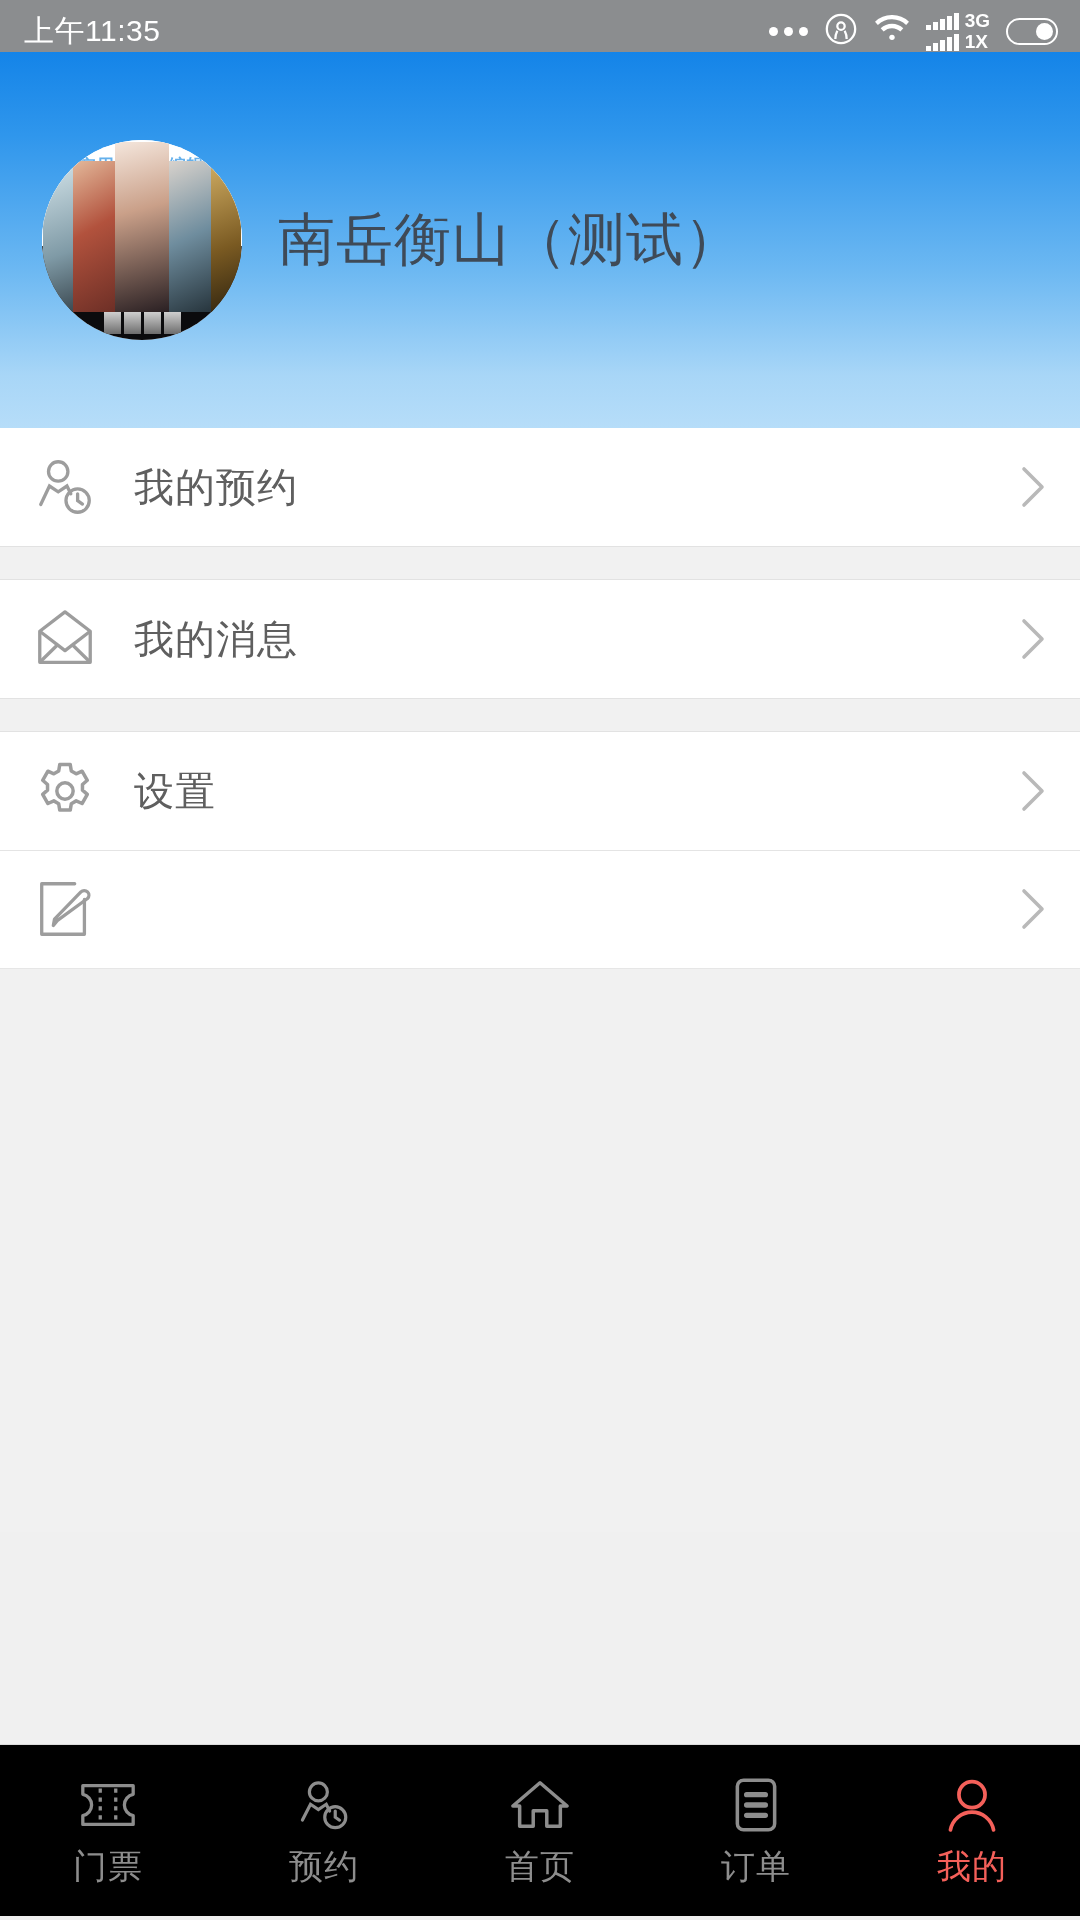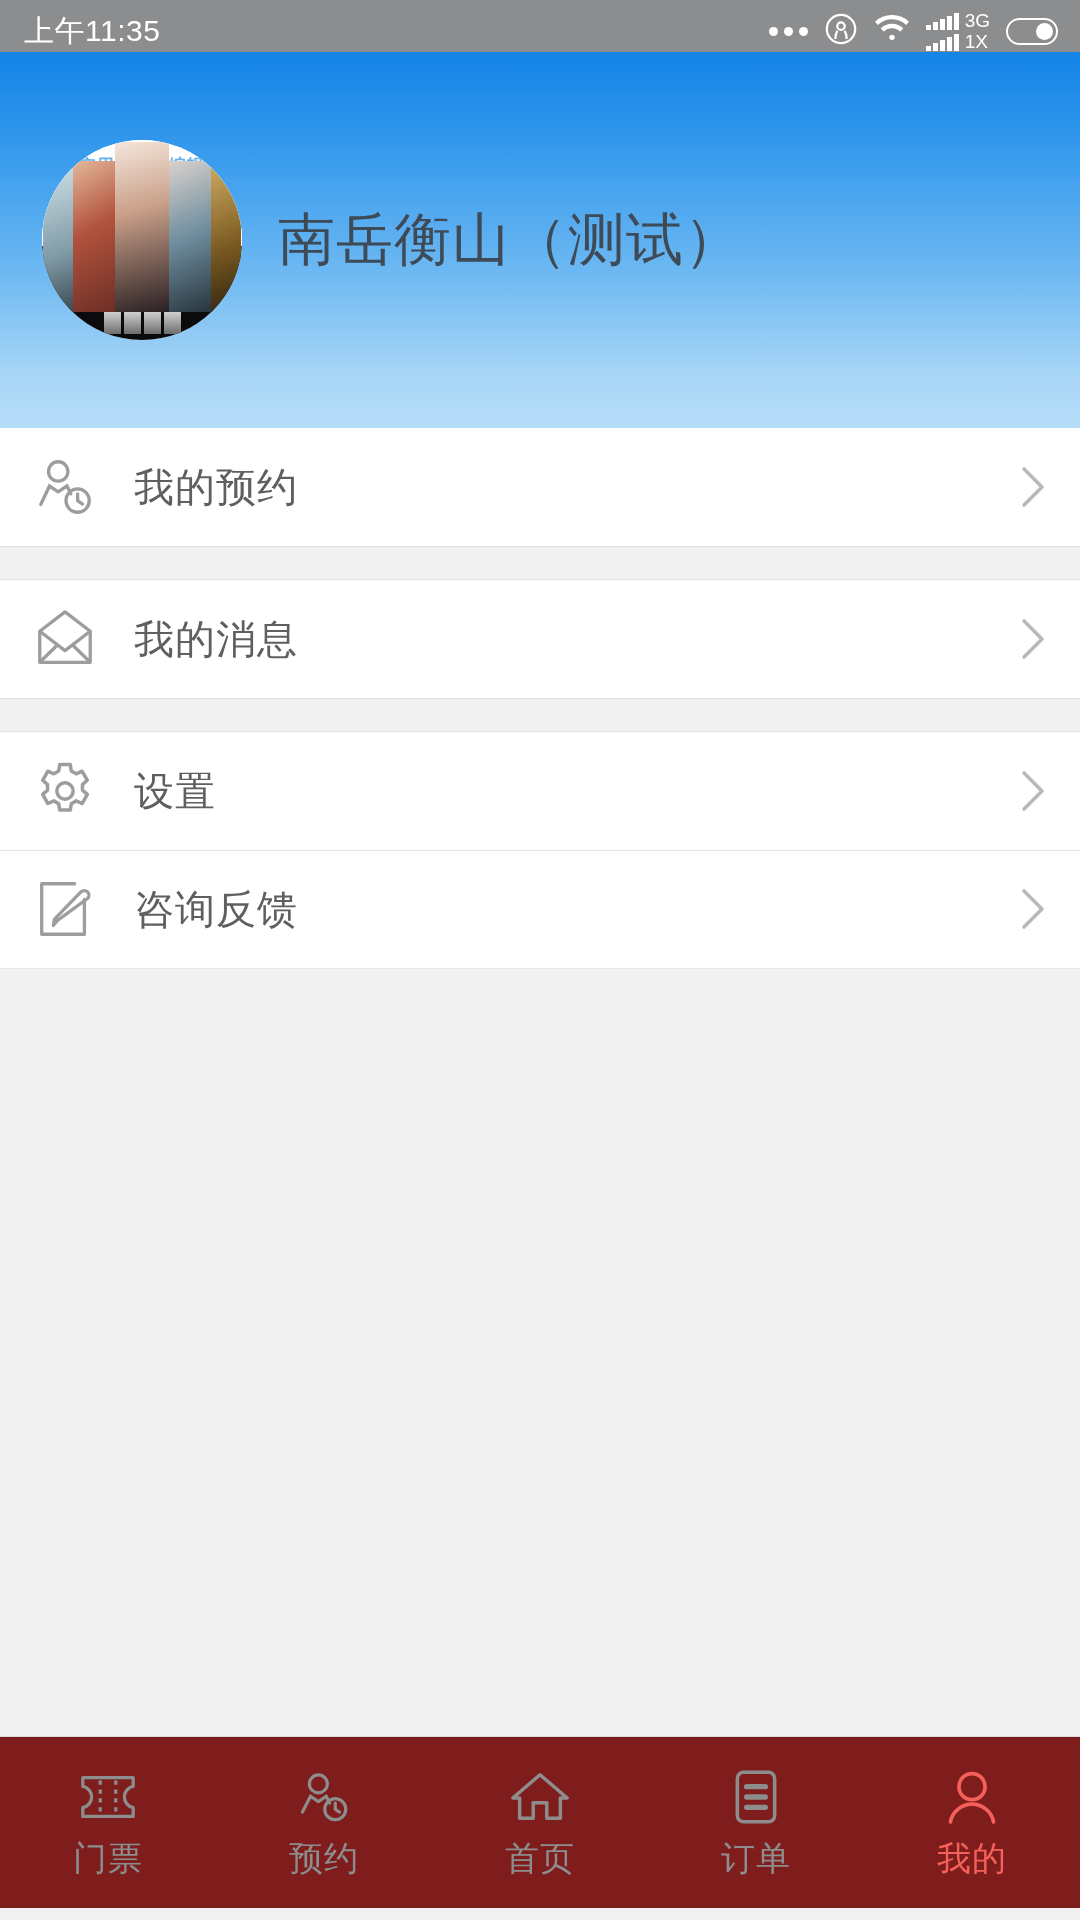--- a/index.html
+++ b/index.html
@@ -14,21 +14,21 @@
   
   .statusbar {
     position:absolute; top:0; left:0; width:1080px; height:66px;
     background:#8b8d8f; display:flex; align-items:center;
     padding:0 22px 4px 24px; color:#ffffff;
   }
   .status-time { font-size:30px; letter-spacing:0.5px; line-height:52px; }
   .status-right { margin-left:auto; display:flex; align-items:center; gap:16px; }
   .dots { display:flex; gap:6px; align-items:center; }
   .dots i { width:9px; height:9px; border-radius:50%; background:#fff; display:block; }
-  .sig-wrap { display:flex; align-items:flex-end; gap:6px; }
+  .sig-wrap { display:flex; align-items:flex-end; gap:6px;font-weight:bold; }
   .sig-stack { display:flex; flex-direction:column; gap:4px; }
   .bars { display:flex; align-items:flex-end; gap:2px; height:17px; }
   .bars b { display:block; width:5px; background:#fff; }
   .bars b:nth-child(1){height:5px;} .bars b:nth-child(2){height:8px;}
   .bars b:nth-child(3){height:11px;} .bars b:nth-child(4){height:14px;}
   .bars b:nth-child(5){height:17px;}
   .netlabels { display:flex; flex-direction:column; font-size:19px; line-height:19px; gap:2px; }
   .battery { width:52px; height:27px; border:2.5px solid #fff; border-radius:14px;
              display:flex; align-items:center; justify-content:flex-end; padding:3px; }
   .battery .fill { width:17px; height:100%; background:#fff; border-radius:9px; }
@@ -81,22 +81,22 @@
   .row + .row::before {
     content:""; position:absolute; top:0; left:0; right:0; height:1px; background:#e4e4e4;
   }
   .row .ico { width:70px; height:70px; flex:none; display:flex; align-items:center; justify-content:center; }
   .row .label { margin-left:34px; font-size:40px; color:#5f5f5f; letter-spacing:1px;text-align:right; }
   .row .chev { margin-left:auto; width:40px; height:52px; }
   .filler { background:#f1f1f1; height:564px; border-top:1px solid #e6e6e6; }
 
   
   .tabbar {
-    position:absolute; bottom:12px; left:0; width:1080px; height:172px;
-    background:#7f1d1d; border-top:1px solid #dcdcdc;
+    position:absolute; bottom:4px; left:0; width:1080px; height:172px;
+    background:#000000; border-top:1px solid #dcdcdc;
     display:flex; align-items:center;
   }
   .tab { flex:1; display:flex; flex-direction:column; align-items:center; justify-content:center; gap:10px; height:100%; }
   .tab .tico { height:62px; display:flex; align-items:flex-end; }
   .tab .tlabel { font-size:34px; color:#8d8d8d; letter-spacing:1px; }
   .tab.active .tlabel { color:#f4605a;text-align:right; }
 </style>
 </head>
 <body>
 
@@ -254,21 +254,20 @@
             </svg>
         </span>
       </div>
       <div class="row">
         <span class="ico">
           <svg width="66" height="66" viewBox="0 0 34 34" fill="none" stroke="#9d9d9d" stroke-width="1.7" stroke-linecap="round" stroke-linejoin="round">
             <path d="M22 4 H5 V30 H27 V12"></path>
             <path d="M13 23 L11 25.5 L11.6 22.2 L25.2 8.2 a2.4 2.4 0 0 1 3.4 3.4 Z"></path>
           </svg>
         </span>
-        <span class="label">咨询反馈</span>
         <span class="chev">
           <svg width="40" height="52" viewBox="0 0 20 26" fill="none" stroke="#b9b9b9" stroke-width="1.8" stroke-linecap="round" stroke-linejoin="round">
               <path d="M6 4 L15 13 L6 22"></path>
             </svg>
         </span>
       </div>
     </div>
 
     <div class="filler"></div>
   </div>

